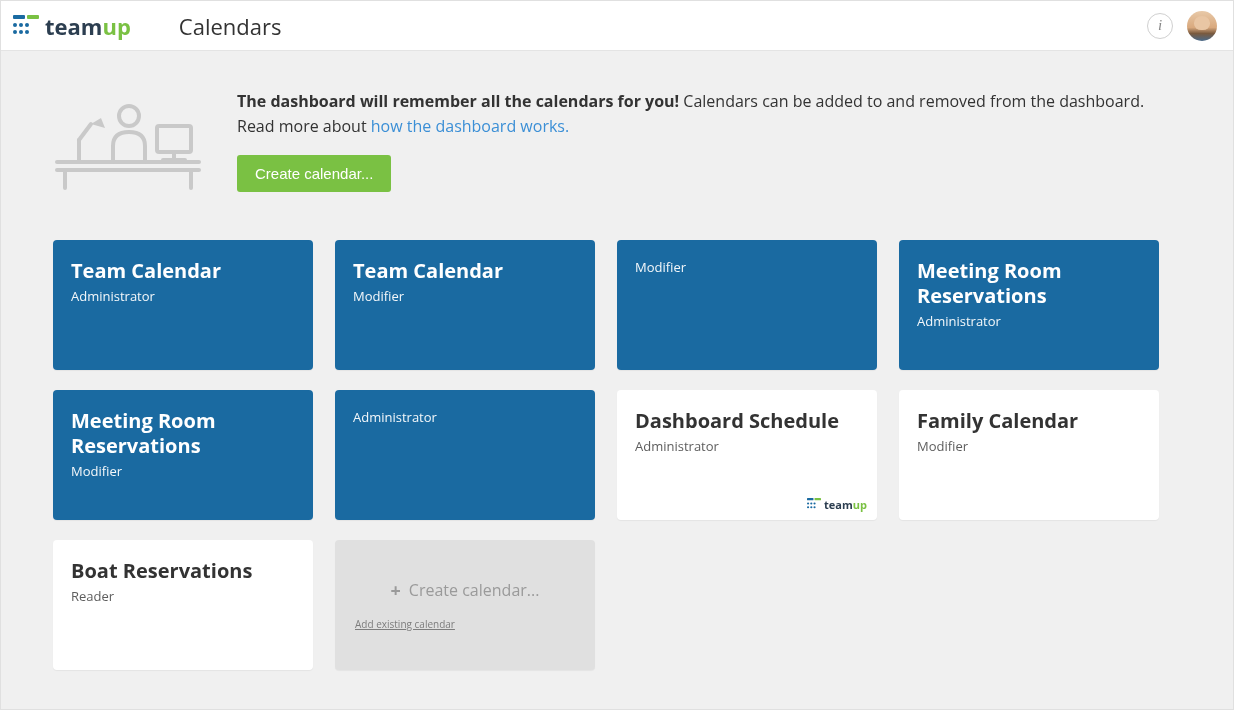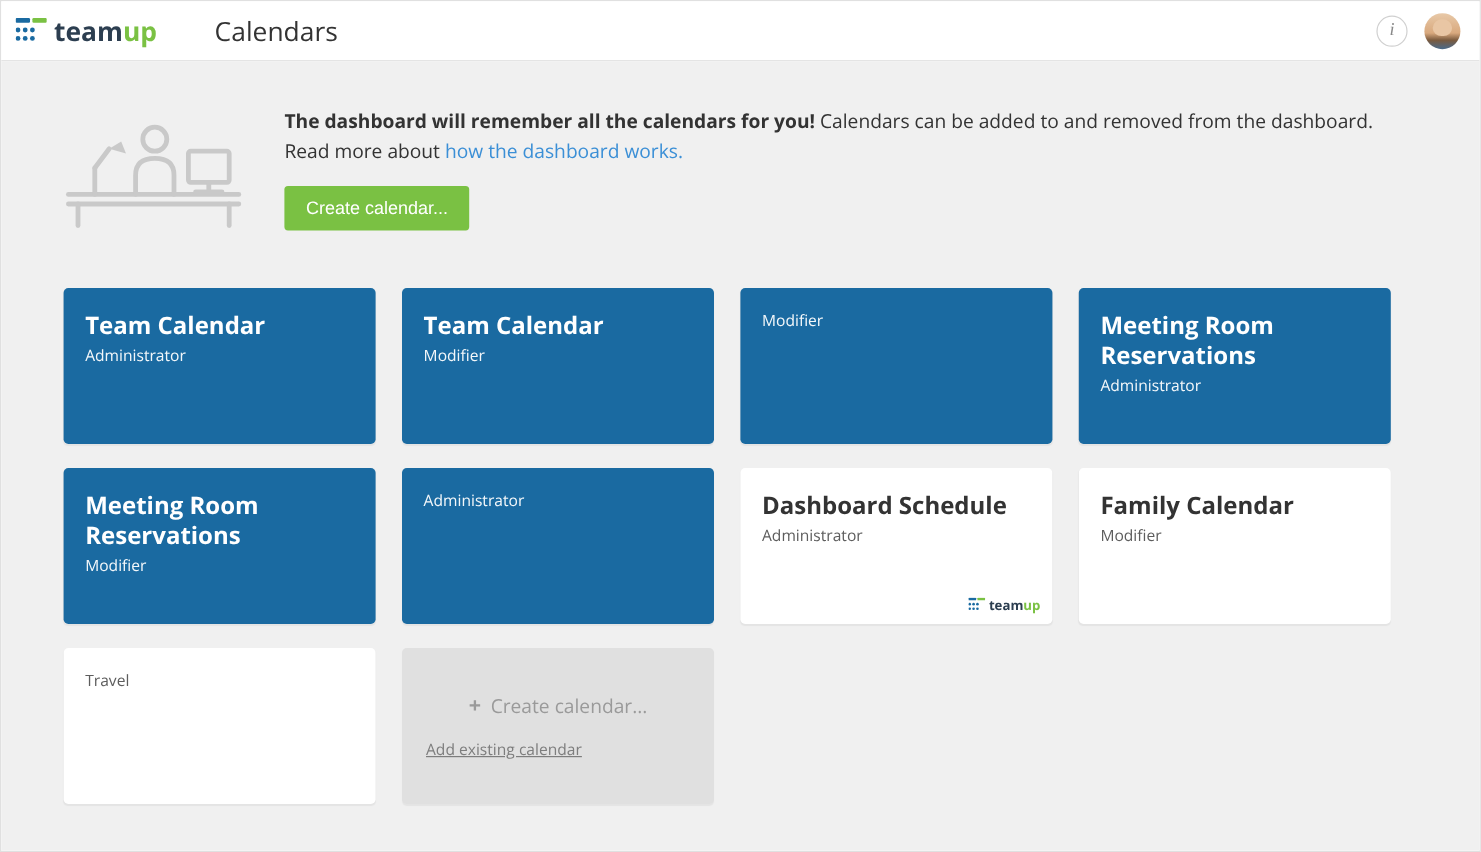--- a/index.html
+++ b/index.html
@@ -169,21 +169,21 @@
     color: #9a9a9a;
     cursor: pointer;
   }
   .ph-create .plus {
     font-size: 18px;
     font-weight: 700;
     color: #9a9a9a;
     line-height: 1;
   }
   .ph-add-existing {
-    font-size: 13px;
+    font-size: 10px;
     color: #7d7d7d;
     text-decoration: underline;
     cursor: pointer;
     align-self: flex-start;
     margin-left: 2px;
   }
 </style>
 </head>
 <body>
 
@@ -282,21 +282,22 @@
     <circle cx="14" cy="17" r="2" fill="#1a6aa1"></circle>
   </svg>
           <span><span>team</span><span class="up">up</span></span>
         </div>
       </div>
       <div class="card white">
         <div class="card-title">Family Calendar</div>
         <div class="card-role">Modifier</div>
       </div>
       <div class="card white">
-        <div class="card-role">Travel</div>
+        <div class="card-title">Boat Reservations</div>
+        <div class="card-role">Reader</div>
       </div>
       <div class="card placeholder">
         <div class="ph-create">
           <span class="plus">+</span>
           <span>Create calendar...</span>
         </div>
         <div class="ph-add-existing">Add existing calendar</div>
       </div>
     </div>
 

